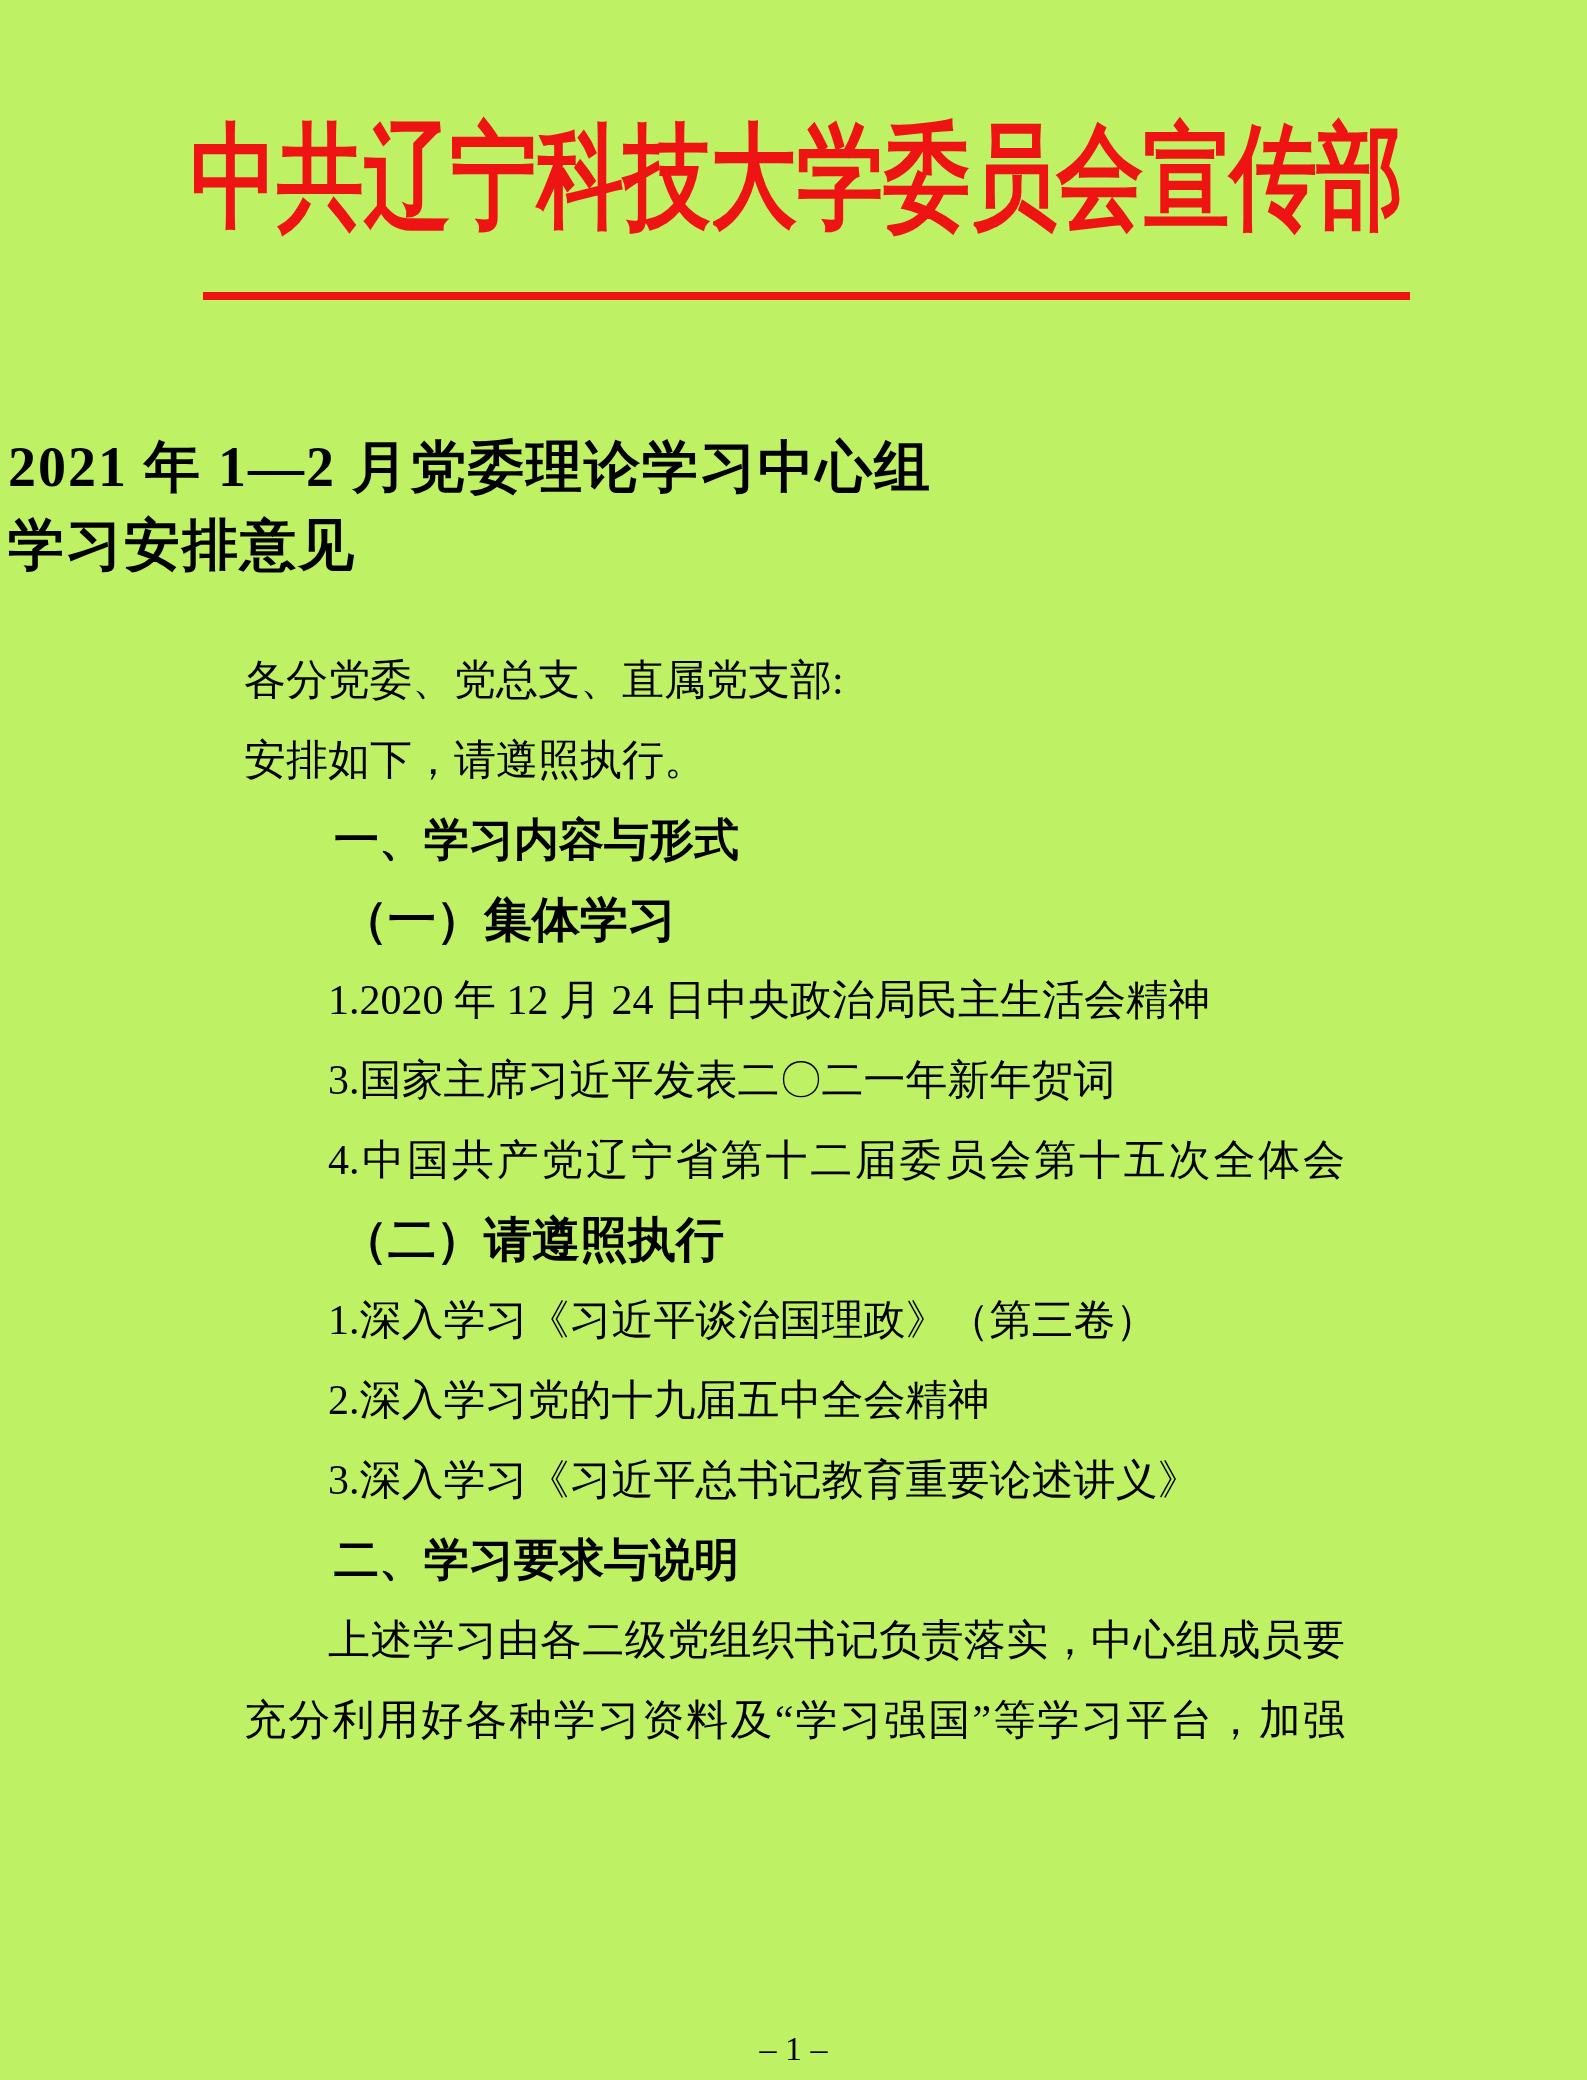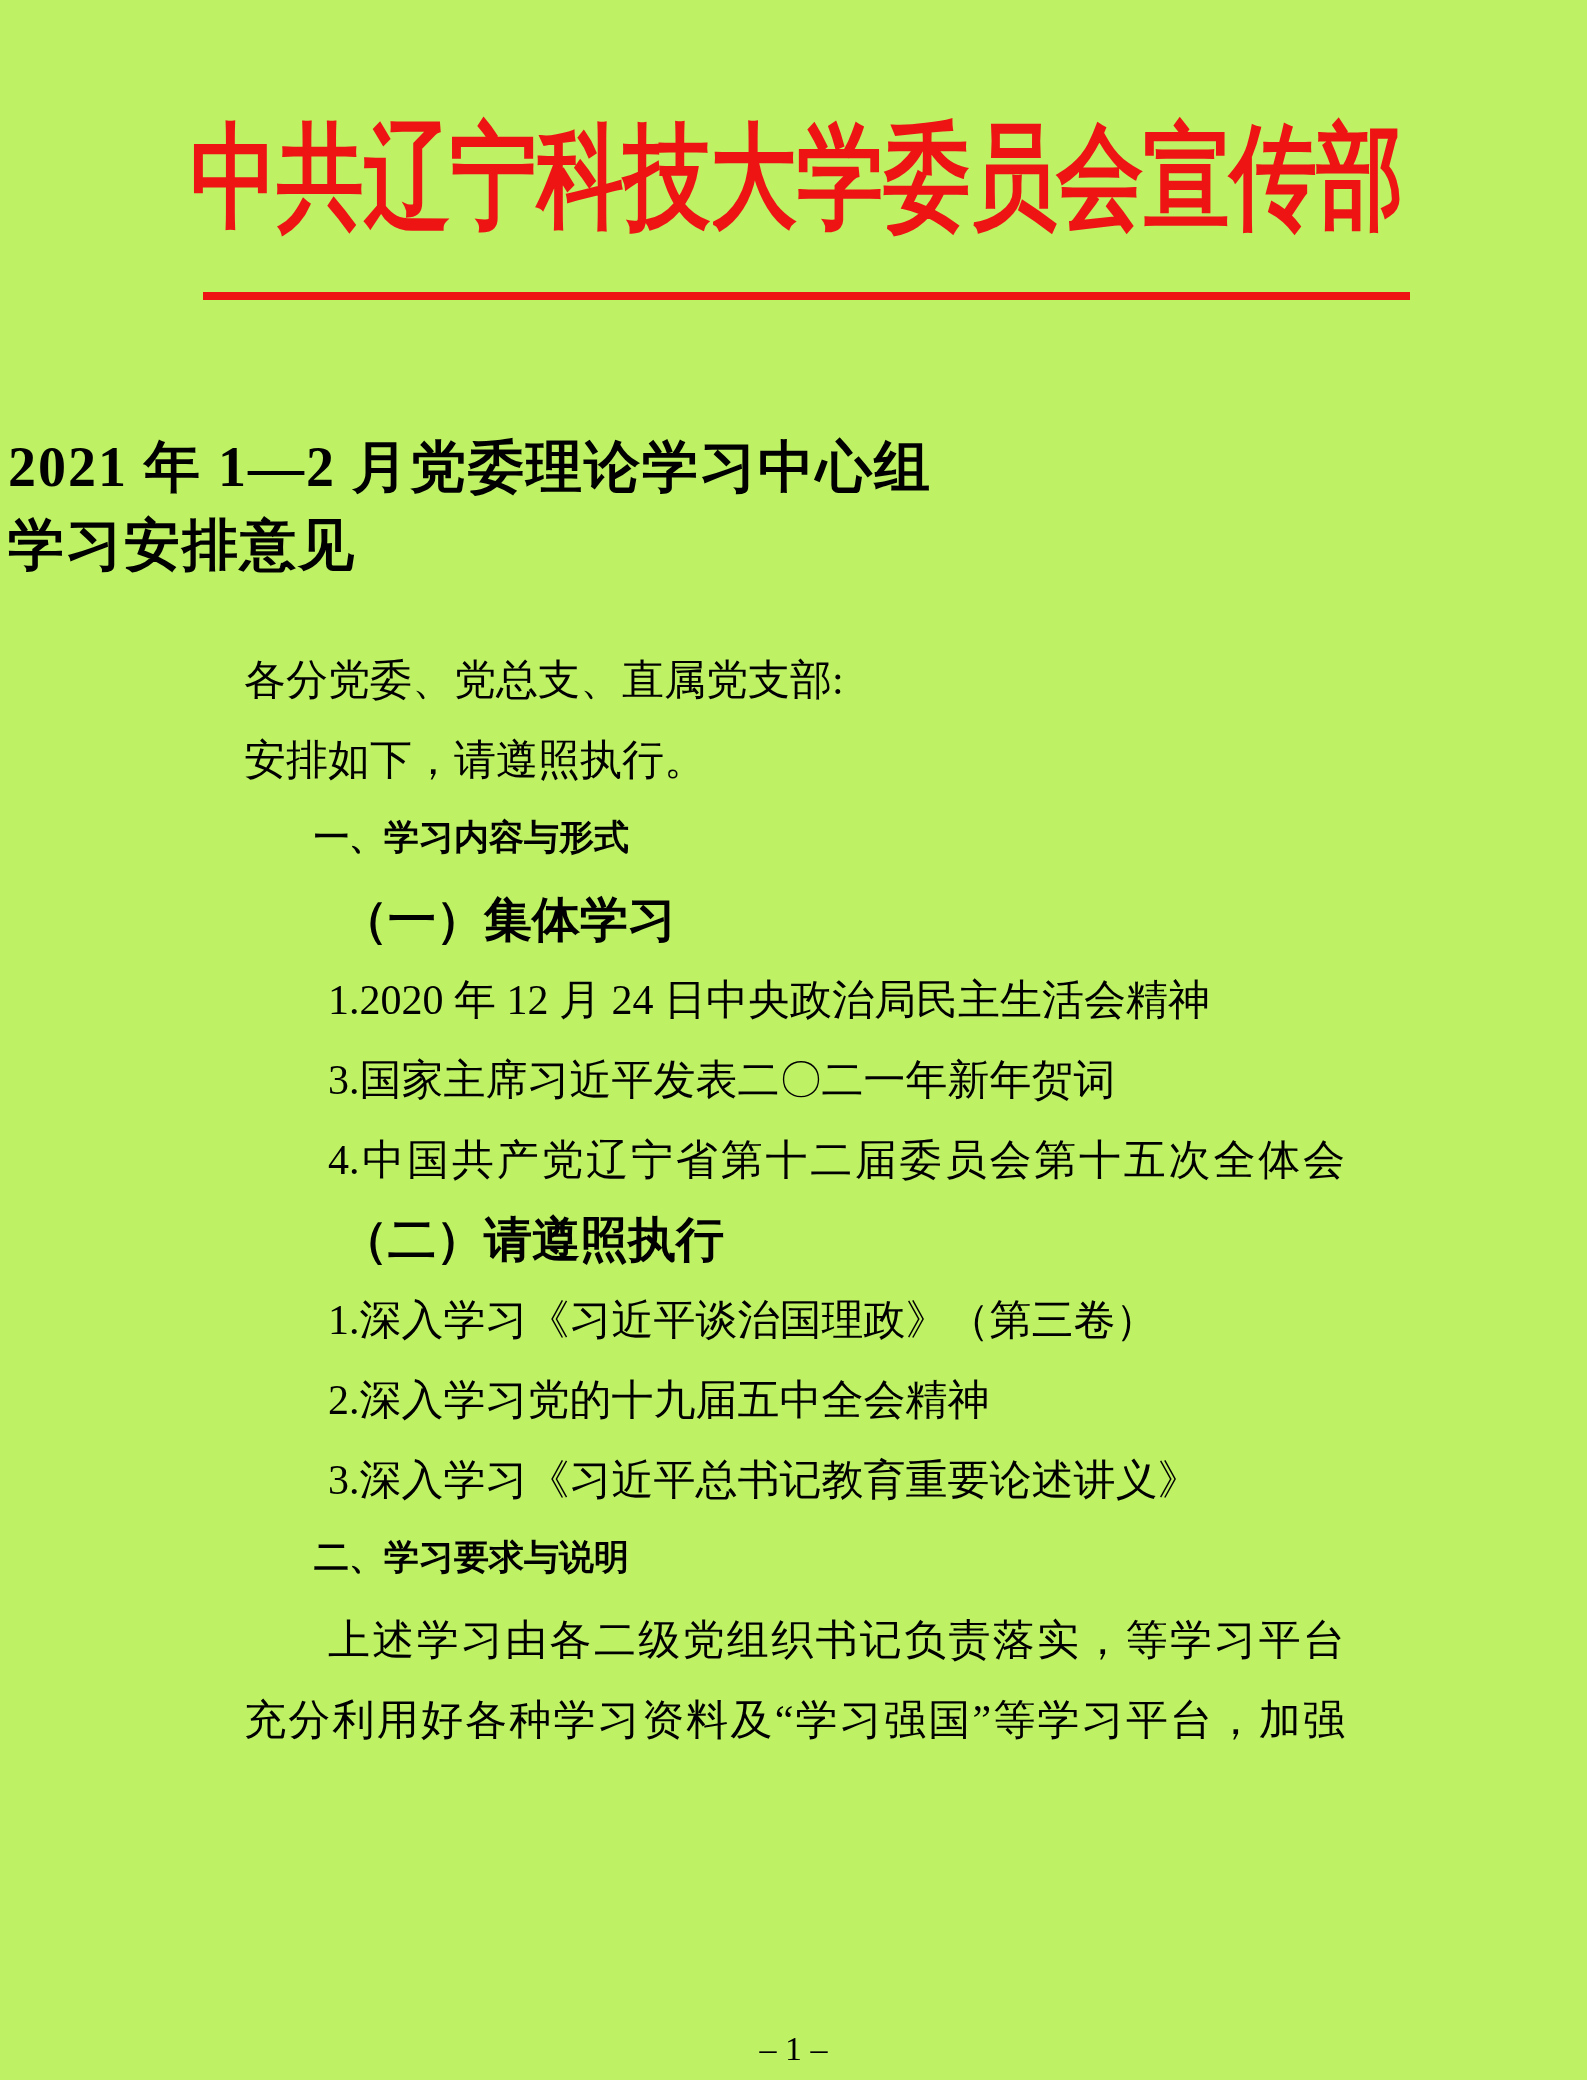--- a/index.html
+++ b/index.html
@@ -66,22 +66,22 @@
   }
   .body-line.indent {
     text-indent: 2em;
   }
   .body-line.stretch {
     text-align: justify;
     text-align-last: justify;
   }
   .body-line.heading1 {
     font-weight: 700;
-    font-size: 35px;
-    font-family: Liberation Mono, monospace;
+    font-size: 45px;
+    font-family: Liberation Serif, serif;
   }
   .body-line.heading2 {
     font-weight: 700;
     font-size: 48px;
     font-family: "Liberation Serif", serif;
   }
   .page-footer {
     position: absolute;
     top: 2030px;
     left: 0;
@@ -112,19 +112,19 @@
       <div class="body-line heading1 indent">一、学习内容与形式</div>
       <div class="body-line heading2 indent">（一）集体学习</div>
       <div class="body-line indent">1.2020 年 12 月 24 日中央政治局民主生活会精神</div>
       <div class="body-line indent">3.国家主席习近平发表二〇二一年新年贺词</div>
       <div class="body-line indent stretch">4.中国共产党辽宁省第十二届委员会第十五次全体会</div>
       <div class="body-line heading2 indent">（二）请遵照执行</div>
       <div class="body-line indent">1.深入学习《习近平谈治国理政》（第三卷）</div>
       <div class="body-line indent">2.深入学习党的十九届五中全会精神</div>
       <div class="body-line indent">3.深入学习《习近平总书记教育重要论述讲义》</div>
       <div class="body-line heading1 indent">二、学习要求与说明</div>
-      <div class="body-line indent stretch">上述学习由各二级党组织书记负责落实，等学习平台</div>
+      <div class="body-line indent stretch">上述学习由各二级党组织书记负责落实，中心组成员要</div>
       <div class="body-line stretch">充分利用好各种学习资料及“学习强国”等学习平台，加强</div>
     </div>
 
   <div class="page-footer">– 1 –</div>
 
 </div>
 
 </body></html>

